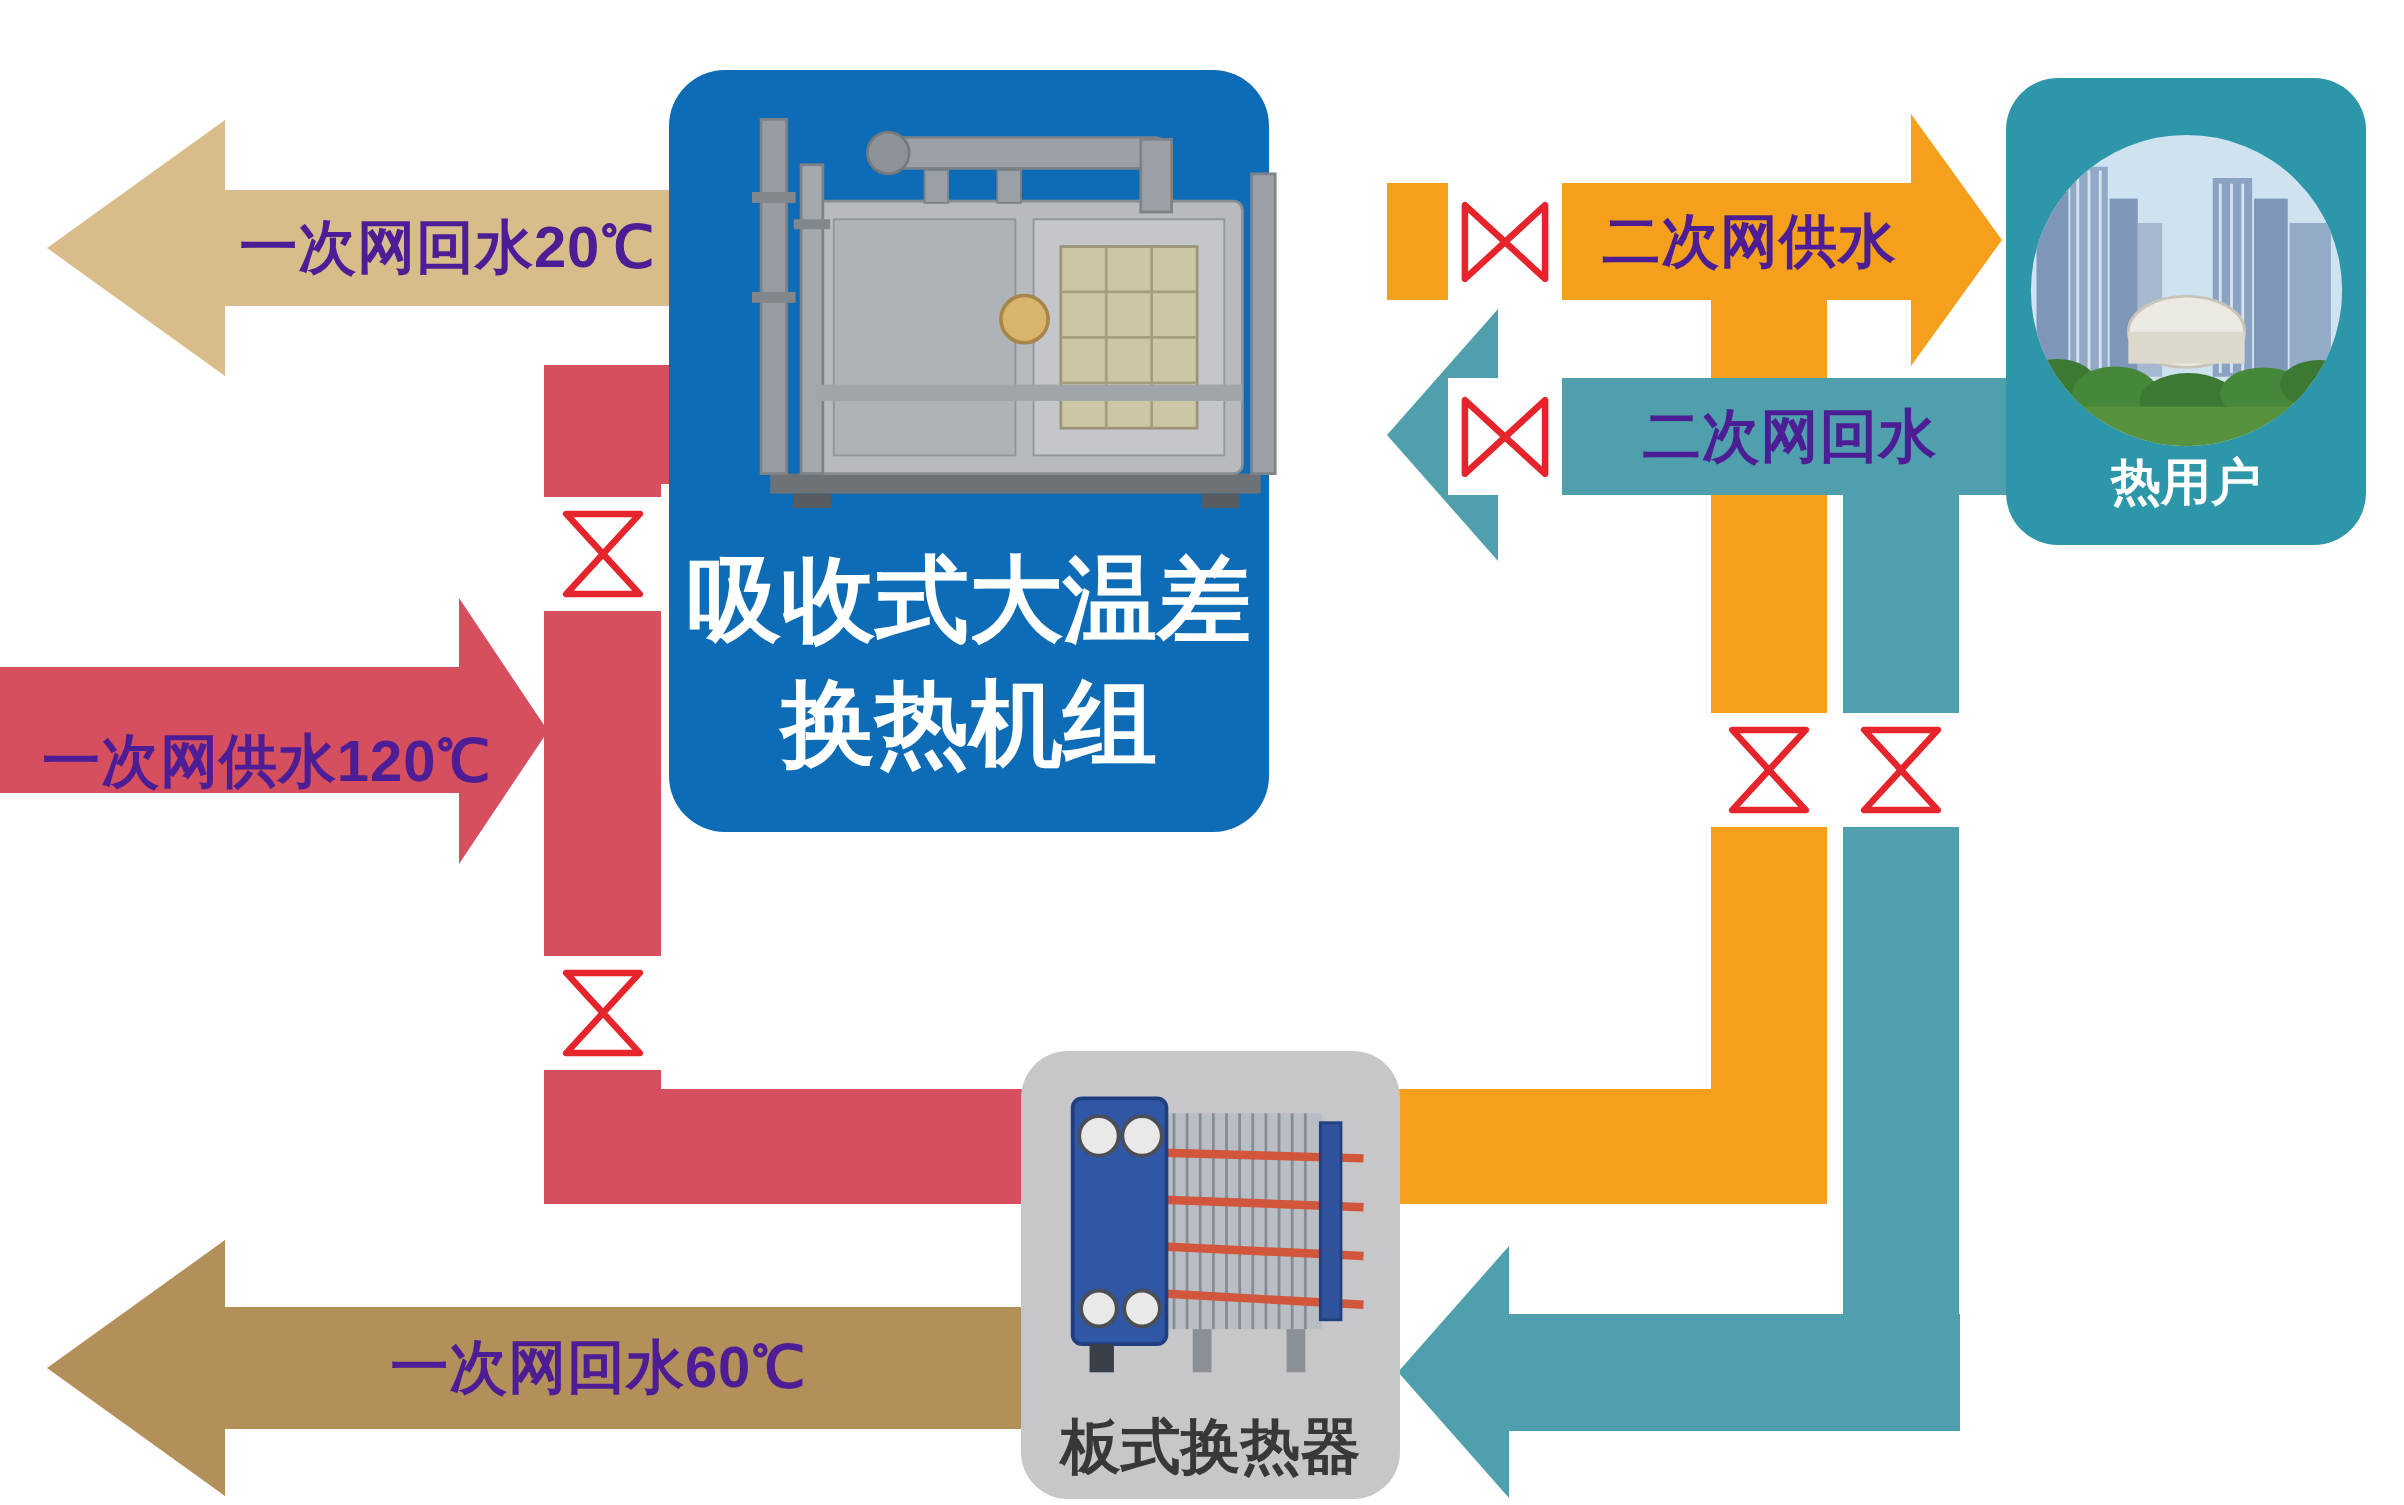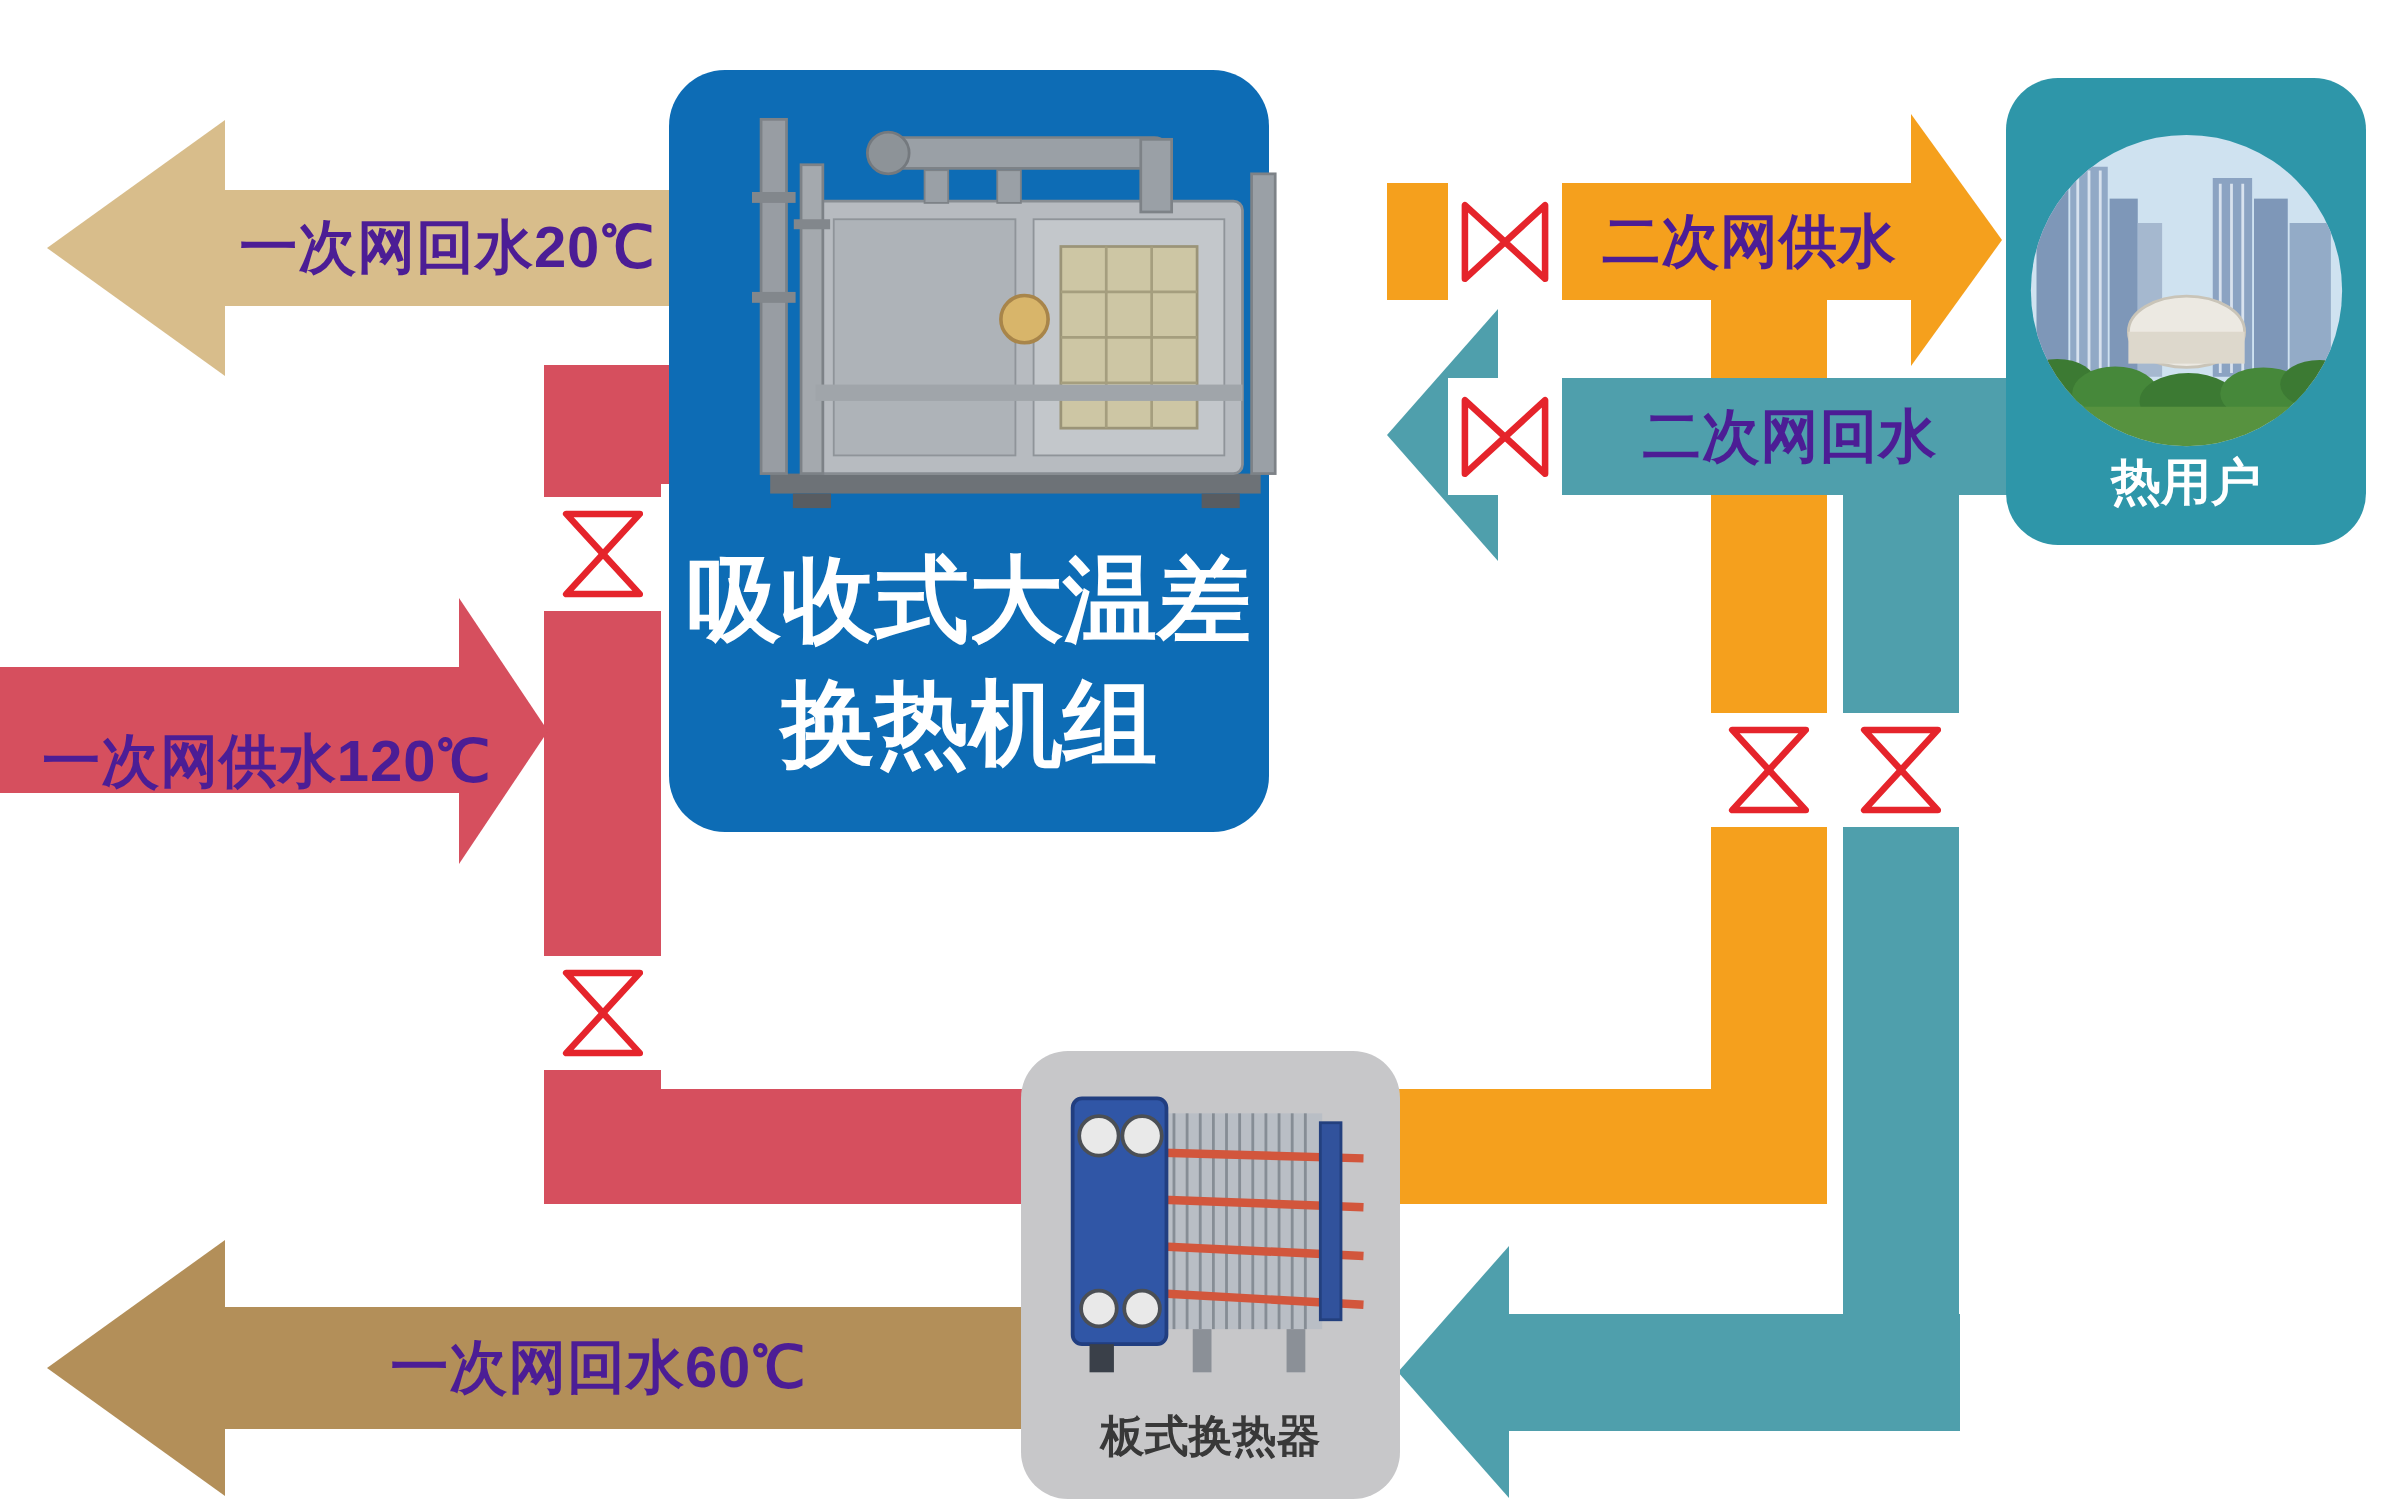--- a/index.html
+++ b/index.html
@@ -26,21 +26,21 @@
     color:#4c1d95;font-weight:bold;font-size:58px;white-space:nowrap;letter-spacing:0.9px;
   }
   .node{position:absolute;}
   .valve{position:absolute;background:#fff;display:flex;align-items:center;justify-content:center;}
   .unit-title{
     position:absolute;left:0;top:468px;width:100%;text-align:center;color:#fff;
     font-weight:bold;font-size:94px;line-height:1.32;
   }
   .hx-label{
     position:absolute;left:0;top:356px;width:100%;text-align:center;color:#383838;
-    font-weight:bold;font-size:44px;
+    font-weight:bold;font-size:60px;
   }
   .user-label{
     position:absolute;left:0;top:371px;width:100%;text-align:center;color:#fff;
     font-weight:bold;font-size:50px;
   }
 </style>
 </head>
 <body>
 
 <div class="stage">

